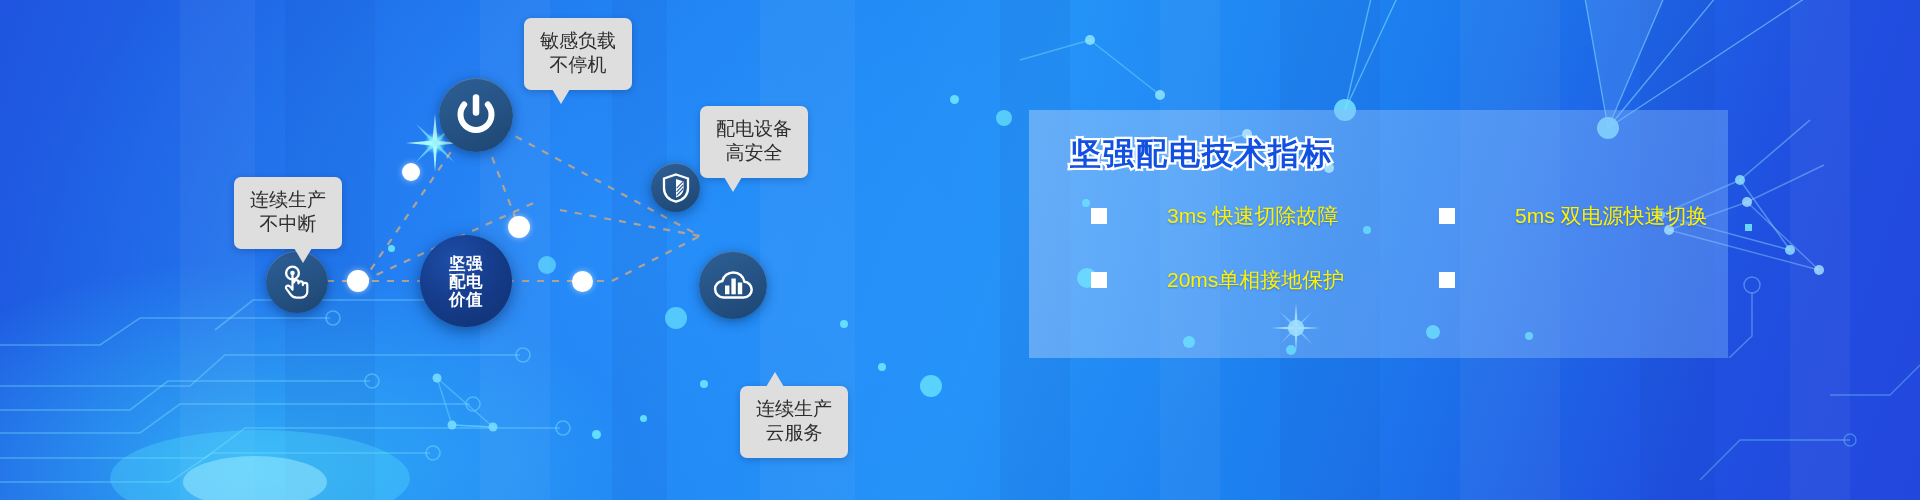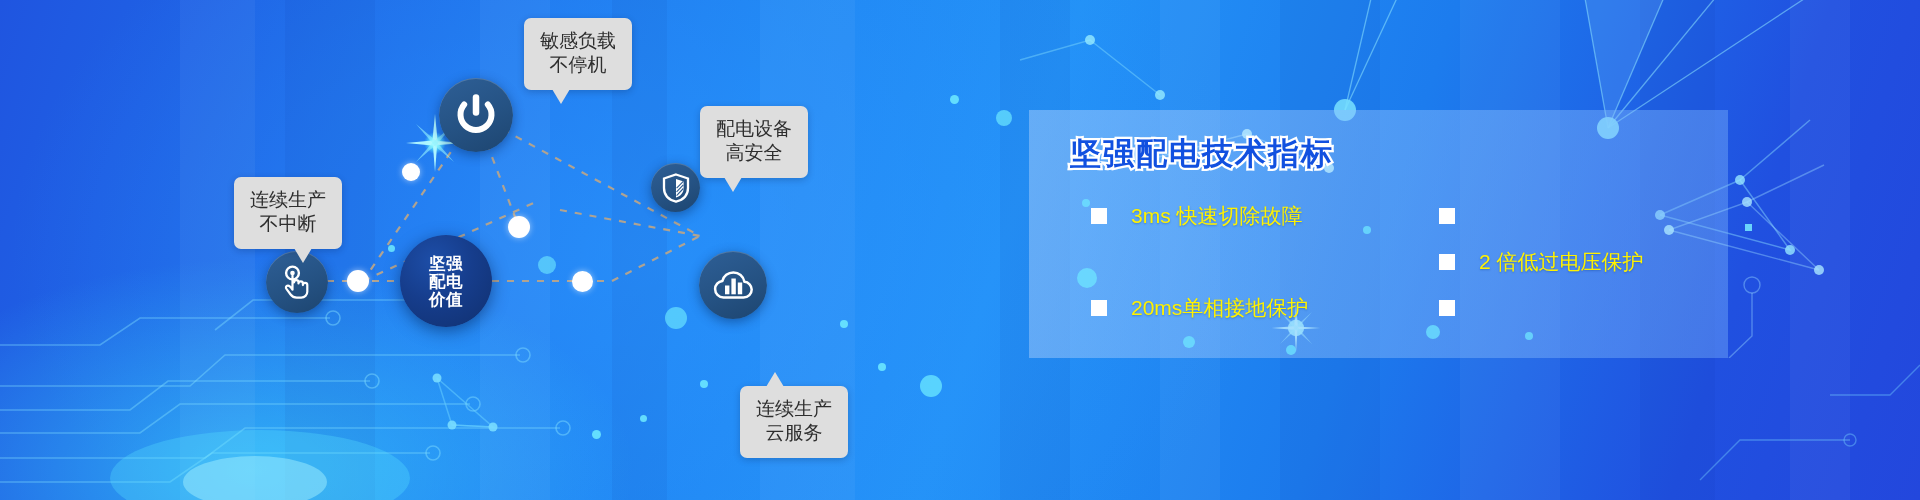--- a/index.html
+++ b/index.html
@@ -103,20 +103,21 @@
     row-gap: 18px;
   }
   .bitem { display: flex; align-items: center; }
   .bsq {
     width: 16px; height: 16px; background: #ffffff; flex: 0 0 16px;
     margin-right: 24px;
   }
   .btxt {
     color: #fff200; font-size: 21px; white-space: nowrap;
     text-shadow: 0 1px 2px rgba(10,50,120,0.35);
+    margin-left: 36px;
   }
 </style>
 </head>
 <body>
 
 <div id="stage">
 
   <div class="vstripe" style="left:180px;width:75px;"></div>
   <div class="vstripe dk" style="left:285px;width:90px;"></div>
   <div class="vstripe" style="left:480px;width:70px;"></div>
@@ -239,21 +240,21 @@
       <path d="M50 12 L34 31 L12 50 L28 31 Z" fill="rgba(150,245,255,0.6)"></path>
     </svg>
     <svg class="sparkle" style="left:1268px;top:300px;" width="56" height="56" viewBox="0 0 62 62">
       <circle cx="31" cy="31" r="9" fill="rgba(160,250,255,0.9)"></circle>
       <path d="M31 4 L33 28 L31 58 L29 28 Z" fill="rgba(190,252,255,0.9)"></path>
       <path d="M4 31 L28 29 L58 31 L28 33 Z" fill="rgba(190,252,255,0.9)"></path>
       <path d="M13 13 L31 28 L49 49 L31 33 Z" fill="rgba(160,248,255,0.55)"></path>
       <path d="M49 13 L33 31 L13 49 L29 31 Z" fill="rgba(160,248,255,0.55)"></path>
     </svg>
 
-    <div class="hub" style="left:400px;top:235px;">
+    <div class="hub" style="left:420px;top:235px;">
       <span>坚强</span>
       <span>配电</span>
       <span>价值</span>
     </div>
 
     <div class="node" style="left:439px;top:78px;width:74px;height:74px;">
       <span>
         <svg width="42" height="42" viewBox="0 0 42 42">
           <path d="M21 3.5 v15" stroke="#fff" stroke-width="6.5" stroke-linecap="round" fill="none"></path>
           <path d="M9.2 10.5 a15.5 15.5 0 1 0 23.6 0" stroke="#fff" stroke-width="6" fill="none" stroke-linecap="round"></path>
@@ -352,24 +353,21 @@
 
     <div id="panelTitle">坚强配电技术指标</div>
 
     <div id="bullets">
       <div class="bitem" style="grid-column:1;grid-row:1;">
         <span class="bsq"></span>
         <span class="btxt">3ms 快速切除故障</span>
       </div>
       <div class="bitem" style="grid-column:2;grid-row:1;">
         <span class="bsq"></span>
-      </div>
-      <div class="bitem" style="grid-column:2;grid-row:2;">
-        <span class="bsq"></span>
-        <span class="btxt">2 倍低过电压保护</span>
+        <span class="btxt">5ms 双电源快速切换</span>
       </div>
       <div class="bitem" style="grid-column:1;grid-row:3;">
         <span class="bsq"></span>
         <span class="btxt">20ms单相接地保护</span>
       </div>
       <div class="bitem" style="grid-column:2;grid-row:3;">
         <span class="bsq"></span>
       </div>
     </div>
   </div>

